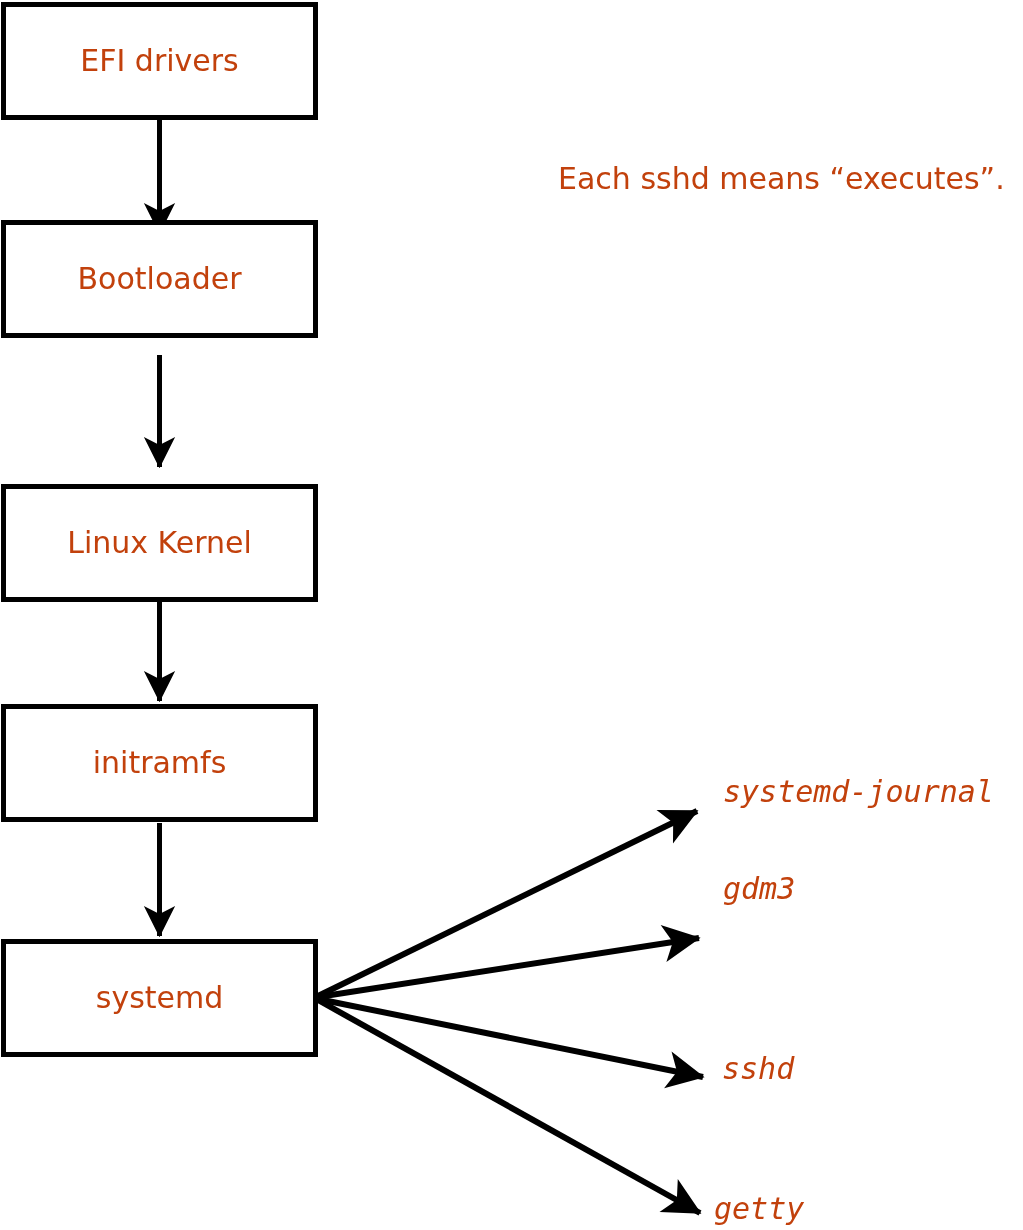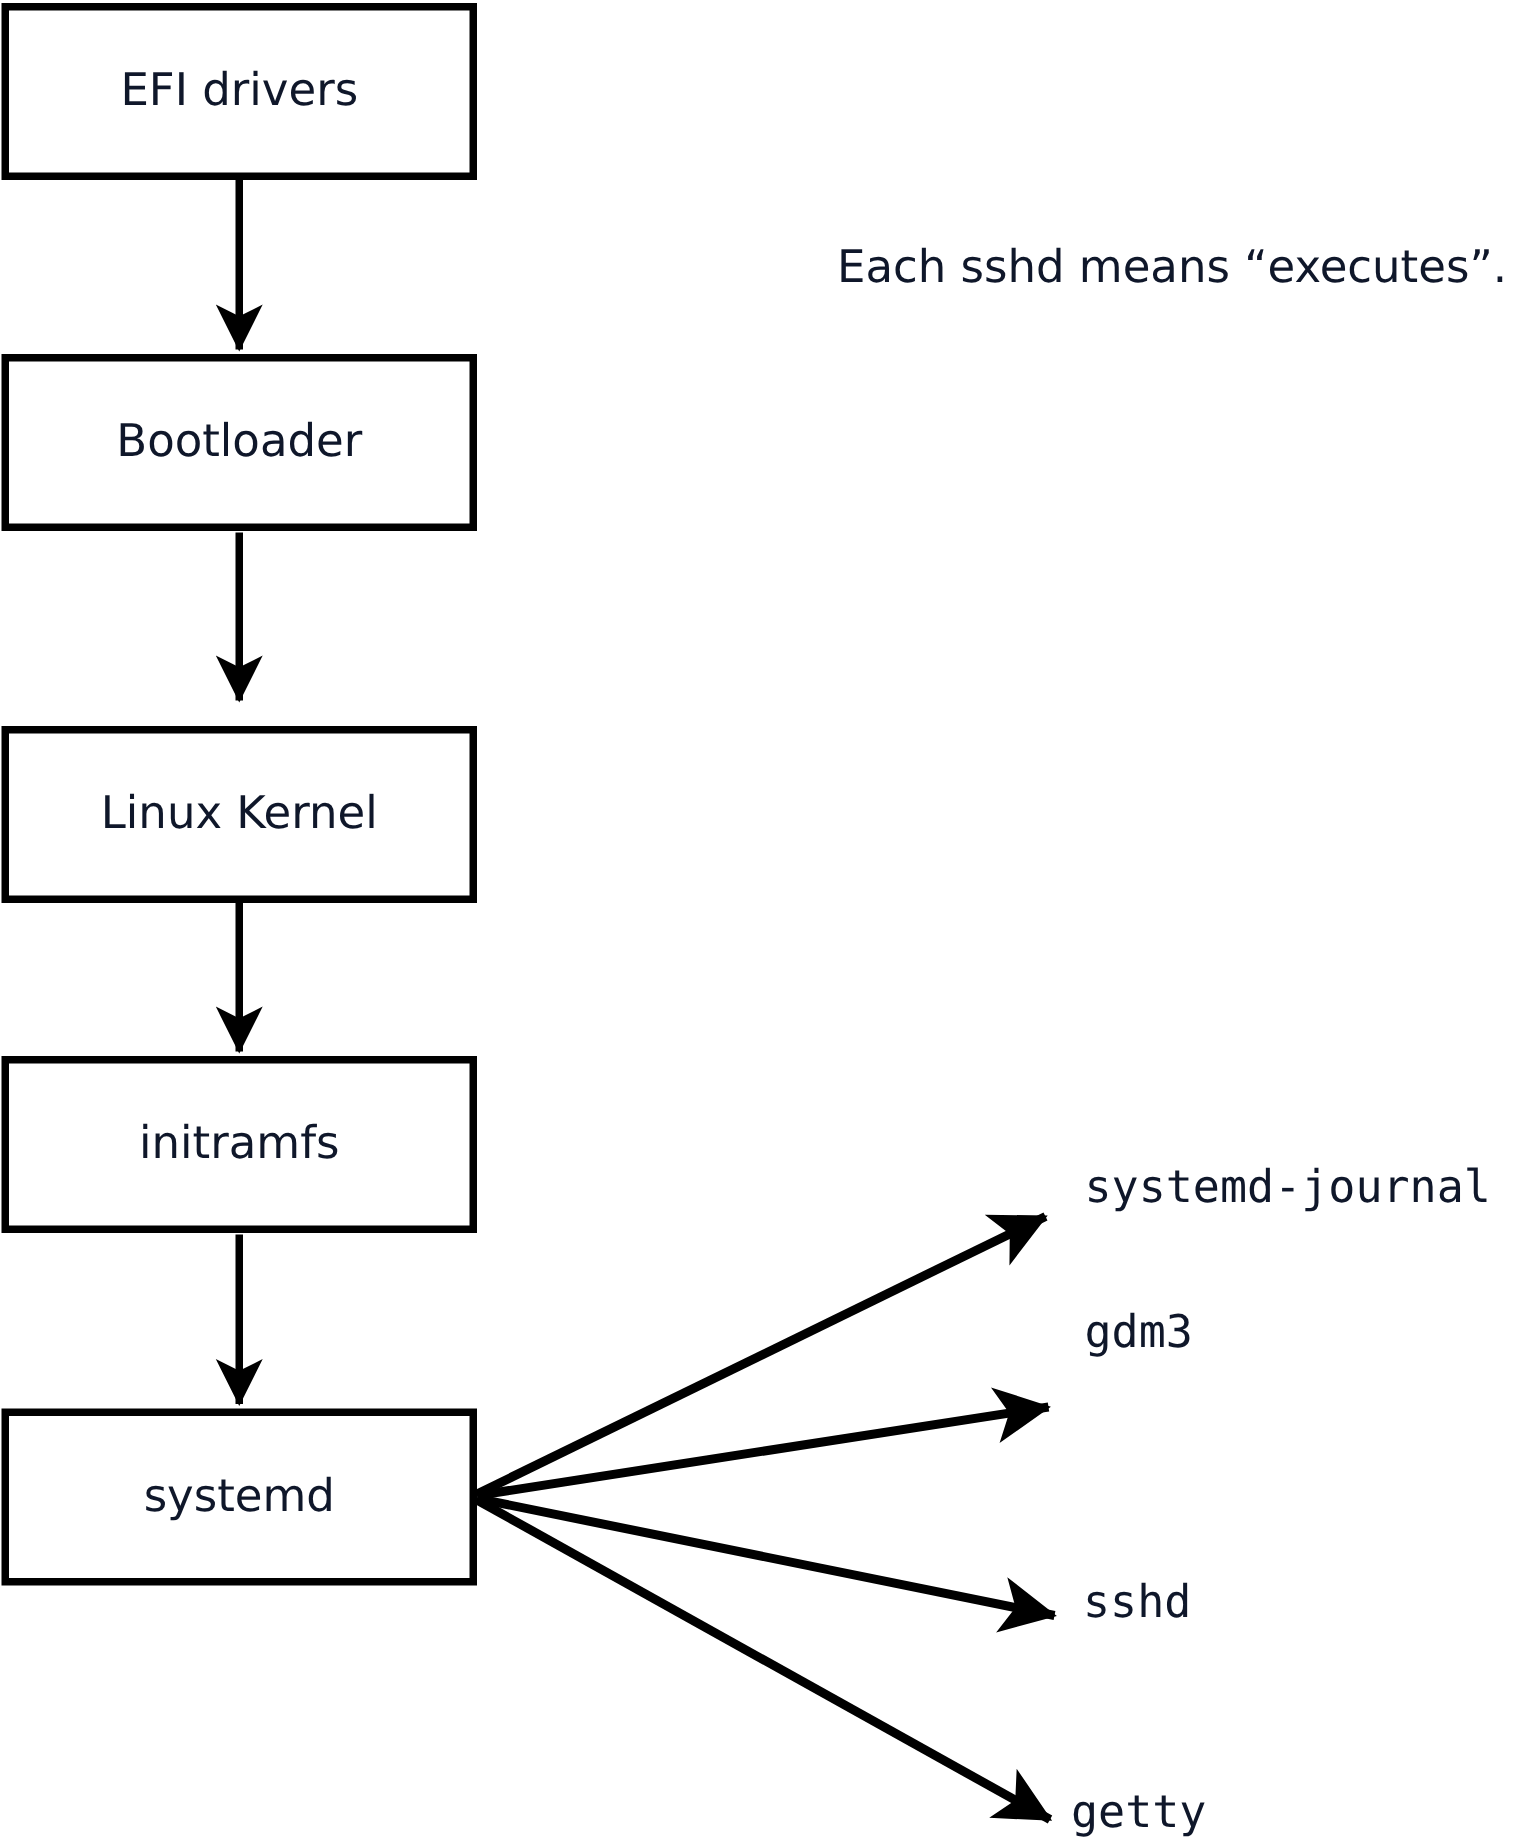--- a/index.html
+++ b/index.html
@@ -7,21 +7,21 @@
     padding: 0;
     background: #ffffff;
   }
   .canvas {
     position: relative;
     width: 1023px;
     height: 1230px;
     background: #ffffff;
     overflow: hidden;
     font-family: "DejaVu Sans", "Liberation Sans", sans-serif;
-    color: #0f172a;
+    color: #c2410c;
   }
   .arrow-layer {
     position: absolute;
     left: 0;
     top: 0;
     width: 1023px;
     height: 1230px;
     pointer-events: none;
   }
   .node-box {
@@ -33,39 +33,40 @@
     border: 5px solid #000000;
     background: #ffffff;
     display: flex;
     align-items: center;
     justify-content: center;
     font-size: 30px;
     line-height: 1;
     white-space: nowrap;
   }
   .box-efi        { top: 2px; }
-  .box-bootloader { top: 236px; align-items: center; }
+  .box-bootloader { top: 220px; align-items: center; }
   .box-kernel     { top: 484px; }
   .box-initramfs  { top: 704px; }
   .box-systemd    { top: 939px; }
 
   .annotation {
     position: absolute;
     left: 558px;
     top: 162px;
     font-size: 30px;
     line-height: 1.15;
     white-space: nowrap;
   }
   .proc-label {
     position: absolute;
     font-family: "DejaVu Sans Mono", "Liberation Mono", monospace;
     font-size: 30px;
     line-height: 1.15;
     white-space: nowrap;
+    font-style: italic;
   }
   .label-journal { left: 723px; top: 775px; }
   .label-gdm3    { left: 723px; top: 872px; }
   .label-getty   { left: 722px; top: 1052px; }
   .label-sshd    { left: 714px; top: 1192px; }
 </style>
 </head>
 <body>
 
 <div class="canvas">

